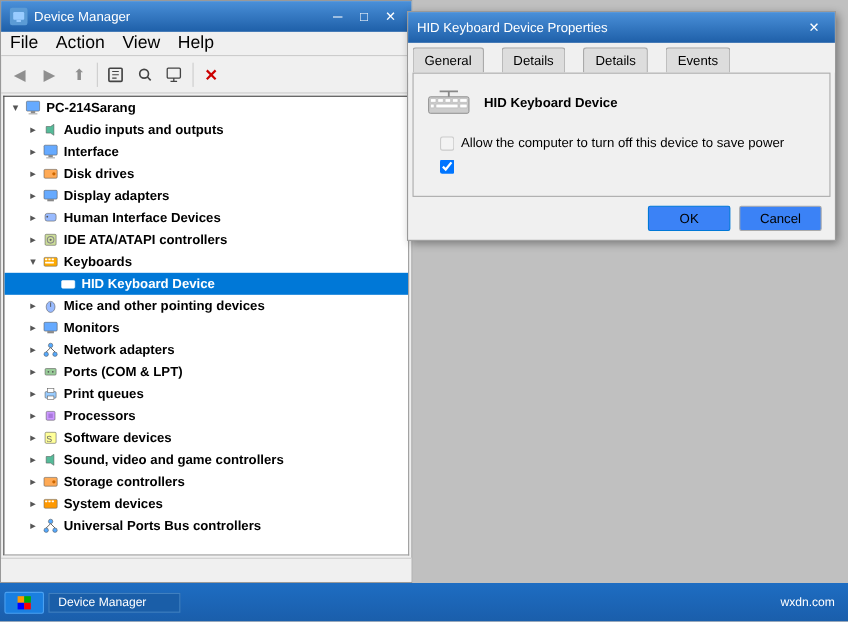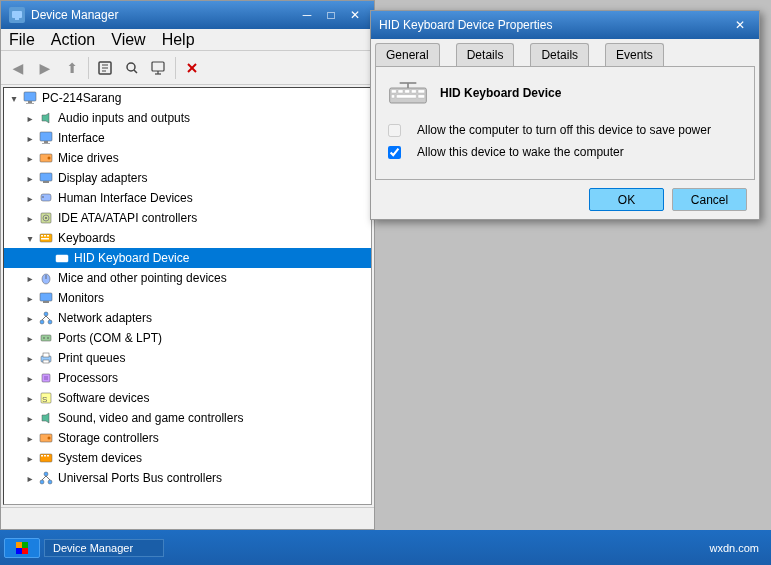--- a/index.html
+++ b/index.html
@@ -130,21 +130,21 @@
       color: #555;
       flex-shrink: 0;
     }
     .tree-indent { width: 16px; flex-shrink: 0; }
     .tree-icon {
       width: 16px; height: 16px;
       margin-right: 4px;
       flex-shrink: 0;
       display: flex; align-items: center; justify-content: center;
     }
-    .tree-label { font-size: 12px; }
+    .tree-label { font-size: 12px; font-weight: bold; }
 
     
     .statusbar {
       height: 22px;
       background: #f0f0f0;
       border-top: 1px solid #ccc;
       display: flex;
       align-items: center;
       padding: 0 4px;
       font-size: 11px;
@@ -221,38 +221,38 @@
 
     .device-name-label {
       font-size: 12px;
       font-weight: 600;
     }
 
     
     .checkbox-row {
       display: flex;
       align-items: center;
-      gap: 16px;
-      margin: 8px 0;
+      gap: 6px;
+      margin: 8px 12px;
       font-size: 12px;
     }
     .checkbox-row input[type=checkbox] {
       width: 13px; height: 13px;
     }
 
     
     .dialog-footer {
       display: flex;
       justify-content: flex-end;
       gap: 8px;
       padding: 8px 12px;
     }
     .dialog-btn {
       width: 75px; height: 23px;
-      background: #7dd3fc;
+      background: #3b82f6;
       border: 1px solid #aaa;
       cursor: pointer;
       font-size: 12px;
       border-radius: 2px;
     }
     .dialog-btn.primary {
       border-color: #0078d7;
     }
 
     
@@ -364,21 +364,21 @@
 
     <div class="tree-item">
       <div class="tree-indent"></div>
       <div class="tree-expand">▸</div>
       <div class="tree-icon">
         <svg width="14" height="14" viewBox="0 0 14 14">
             <rect x="1" y="3" width="12" height="8" rx="1" fill="#fa5" stroke="#555" stroke-width="0.5"></rect>
             <circle cx="10" cy="7" r="1.5" fill="#c60"></circle>
           </svg>
       </div>
-      <span class="tree-label">Mice drives</span>
+      <span class="tree-label">Disk drives</span>
     </div>
 
     <div class="tree-item">
       <div class="tree-indent"></div>
       <div class="tree-expand">▸</div>
       <div class="tree-icon">
         <svg width="14" height="14" viewBox="0 0 14 14">
             <rect x="1" y="2" width="12" height="8" rx="1" fill="#6af" stroke="#555" stroke-width="0.5"></rect>
             <rect x="4" y="10" width="6" height="2" fill="#888"></rect>
           </svg>
@@ -626,21 +626,20 @@
       <span class="device-name-label">HID Keyboard Device</span>
     </div>
 
     <div class="checkbox-row">
       <input type="checkbox" disabled="" style="">
       <label>Allow the computer to turn off this device to save power</label>
     </div>
 
     <div class="checkbox-row">
       <input type="checkbox" checked="" style="">
-      <label>Allow this device to wake the computer</label>
     </div>
   </div>
 
   <div class="dialog-footer">
     <button class="dialog-btn primary">OK</button>
     <button class="dialog-btn">Cancel</button>
   </div>
 </div>
 
 <div style="position:absolute; bottom:0; left:0; width:771px; height:35px; background: linear-gradient(to bottom, #1e6dc2, #1a5eab); display:flex; align-items:center; padding: 0 4px; gap:4px;">

